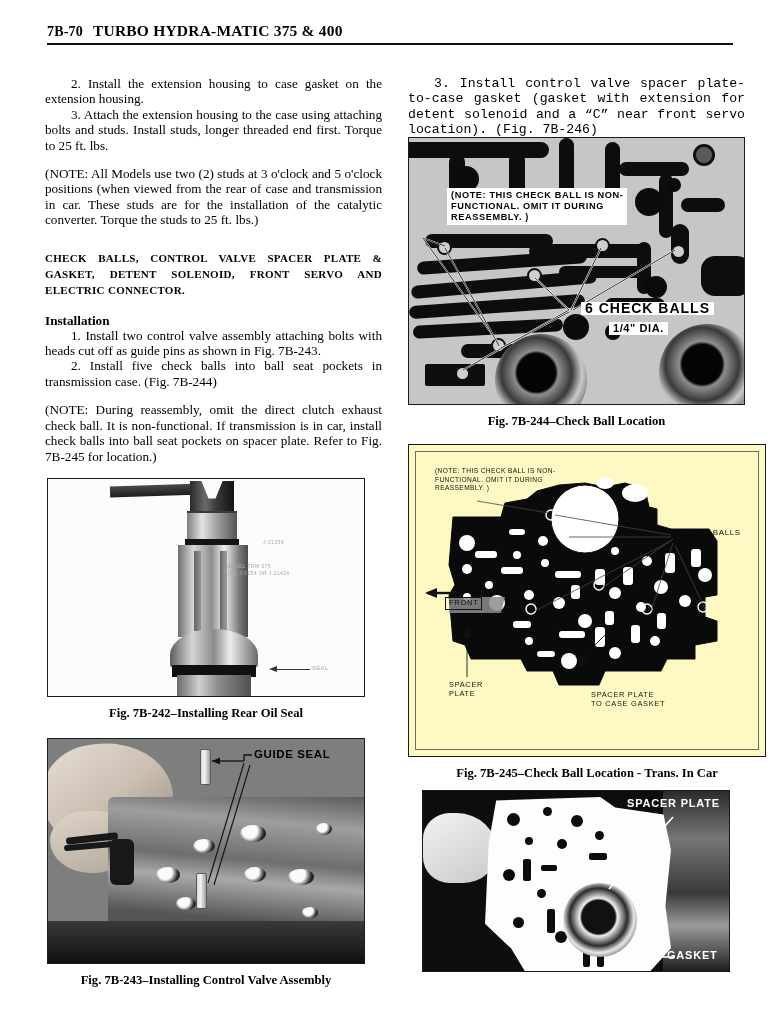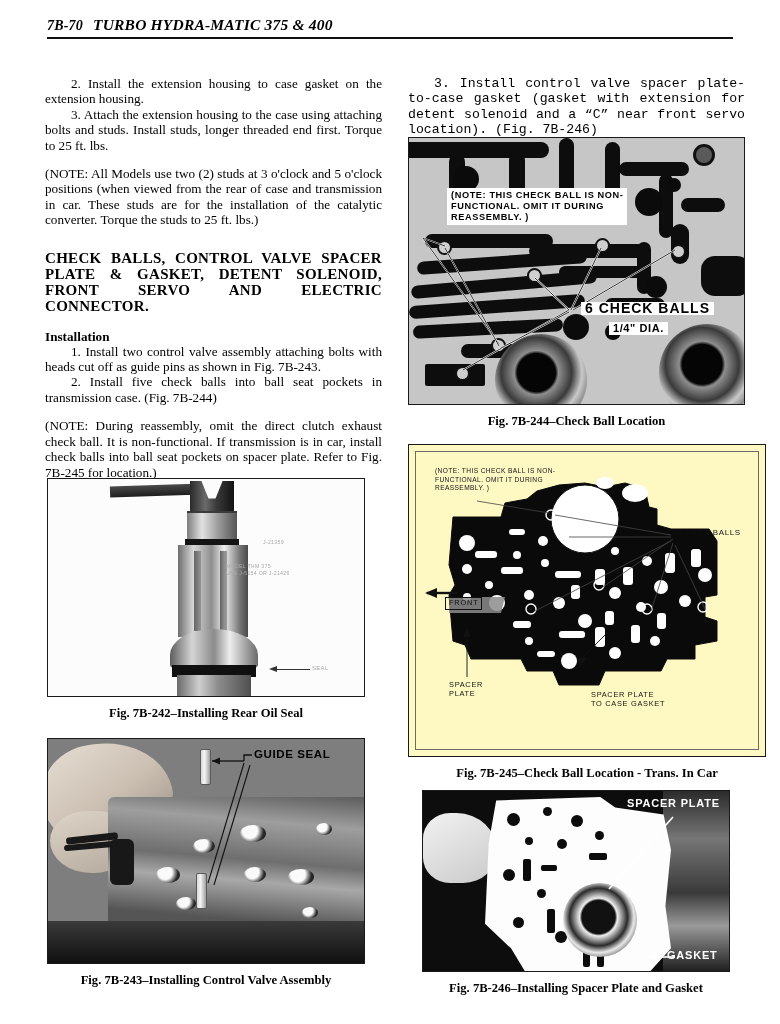--- a/index.html
+++ b/index.html
@@ -14,23 +14,22 @@
     position: relative;
     font-family: "Liberation Serif", serif;
     color: #000;
     overflow: hidden;
   }
 
   
   .page-header {
     position: absolute;
     left: 47px;
-    top: 16px;
+    top: 22px;
     width: 686px;
-    font-style: italic;
   }
   .page-header .hdr-line {
     font-family: "Liberation Serif", serif;
     font-weight: bold;
     font-size: 15.5px;
     letter-spacing: 0.2px;
     white-space: nowrap;
   }
   .page-header .hdr-num {
     font-size: 14px;
@@ -57,21 +56,21 @@
     line-height: 15.4px;
     text-align: justify;
     text-justify: inter-word;
     hyphens: none;
   }
   p.body-text.indent  { text-indent: 26px; }
   p.gap { margin-top: 13px; }
 
   h2.section-head {
     margin: 22px 0 0 0;
-    font-size: 15px;
+    font-size: 11px;
     font-weight: bold;
     line-height: 16px;
     letter-spacing: 0.3px;
     text-align: justify;
   }
   h3.sub-head {
     margin: 15px 0 0 0;
     font-size: 13.2px;
     font-weight: bold;
     line-height: 15px;
@@ -586,14 +585,13 @@
 
       <svg class="plate-svg" width="308" height="182" viewBox="0 0 308 182">
         <line x1="186" y1="98" x2="250" y2="26" stroke="#fff" stroke-width="1.6"></line>
         <line x1="228" y1="166" x2="252" y2="166" stroke="#fff" stroke-width="1.6"></line>
       </svg>
 
       <div class="sp-label" style="left:204px; top:6px;">SPACER PLATE</div>
       <div class="sp-label" style="left:244px; top:158px;">GASKET</div>
     </div>
   </div>
-  <div class="fig-caption">Fig. 7B-246–Installing Spacer Plate and Gasket</div>
 </div>
 
 </body></html>

